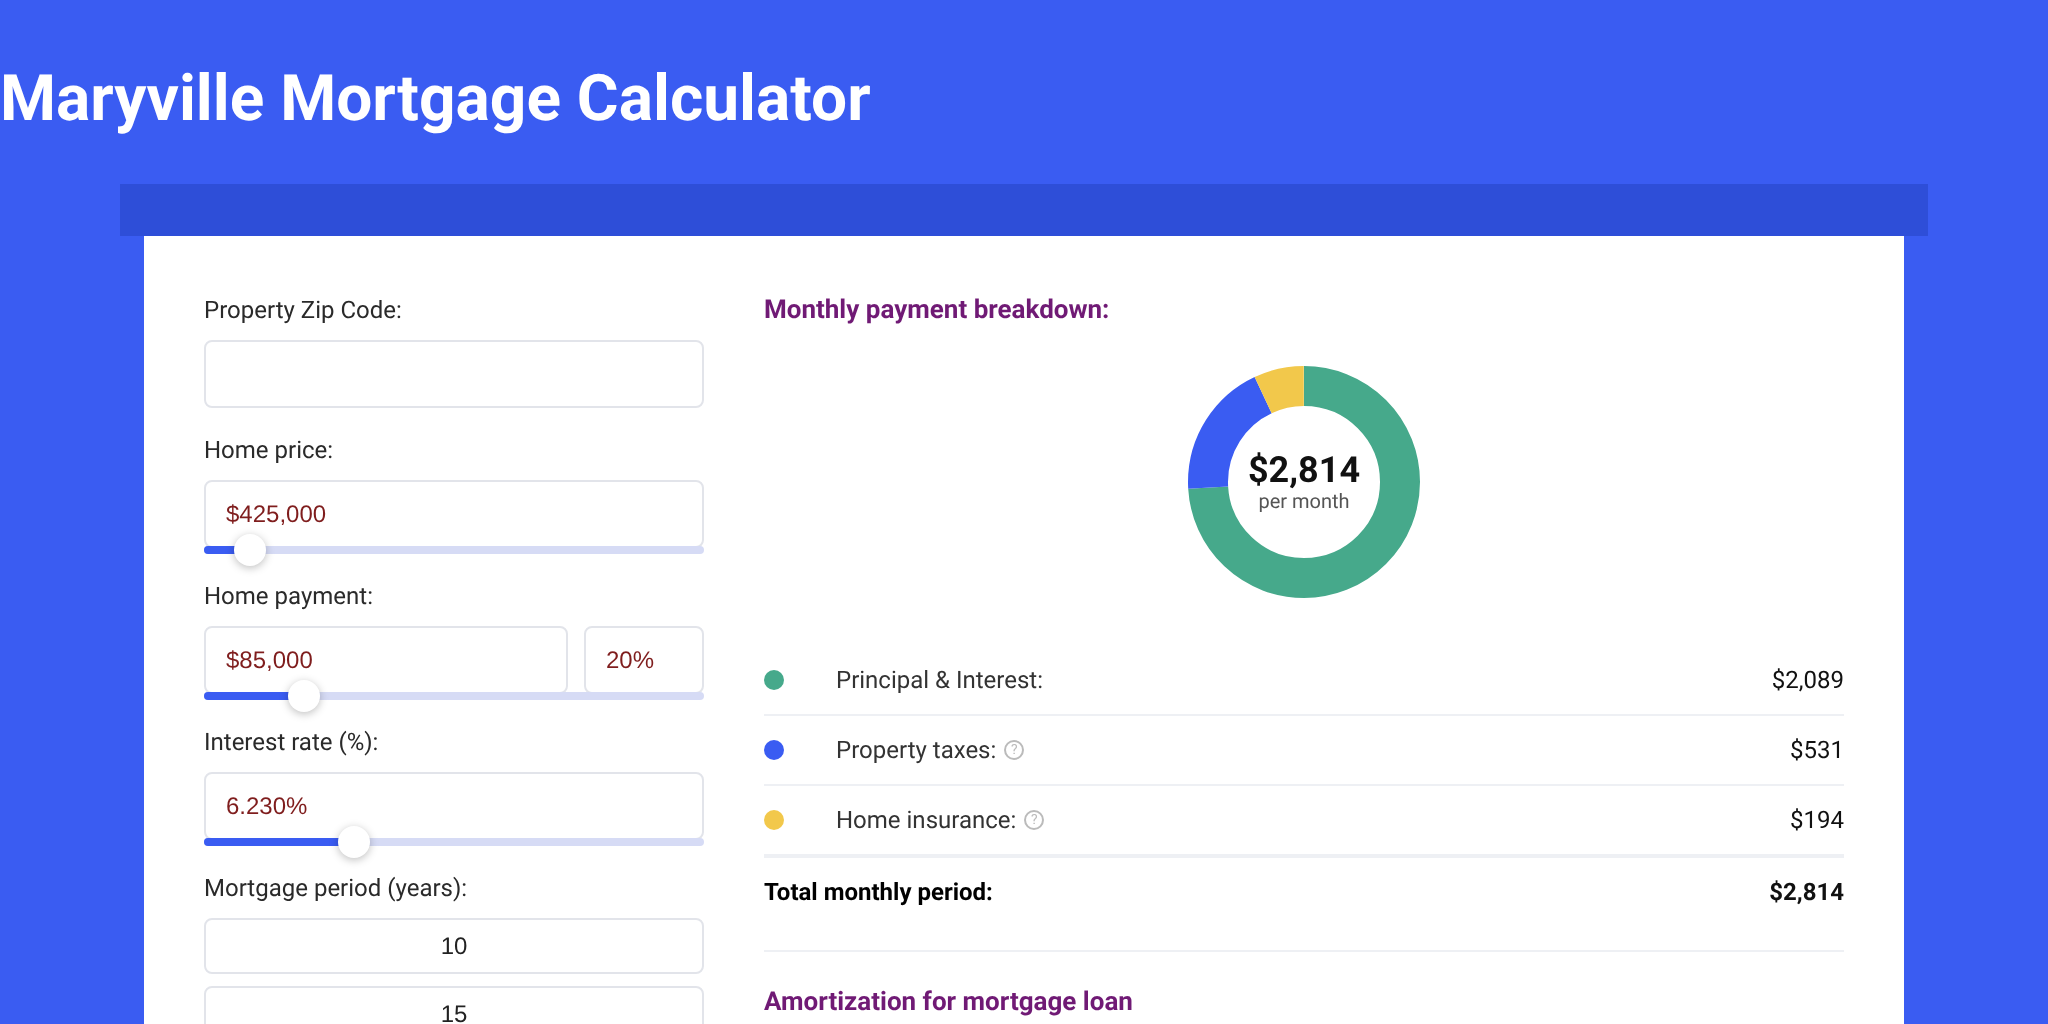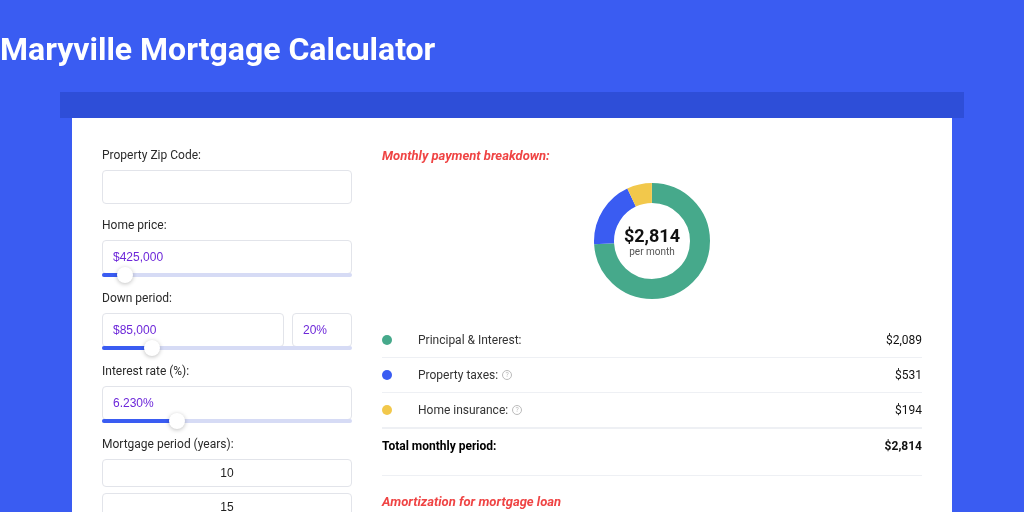--- a/index.html
+++ b/index.html
@@ -37,21 +37,21 @@
     color: #2a2a2a;
     margin-bottom: 8px;
     display: block;
   }
   .text-input {
     width: 100%;
     border: 1px solid #e2e4ea;
     border-radius: 4px;
     padding: 9px 10px;
     font-size: 12px;
-    color: #6d28d9;
+    color: #7f1d1d;
     background: #fff;
   }
   .field-group { margin-bottom: 14px; }
   .slider-track {
     height: 4px;
     background: #d6dbf5;
     border-radius: 2px;
     position: relative;
     margin-top: -1px;
   }
@@ -111,23 +111,22 @@
     background: #fff;
     border-radius: 50%;
     position: absolute;
     top: 2px;
     left: 2px;
     box-shadow: 0 1px 2px rgba(0,0,0,0.2);
   }
   .section-title {
     font-size: 13px;
     font-weight: 700;
-    color: #ef4444;
+    color: #701a75;
     margin-bottom: 18px;
-    font-style: italic;
   }
   .donut-wrap {
     display: flex;
     justify-content: center;
     margin-bottom: 22px;
   }
   .donut {
     width: 120px;
     height: 120px;
     position: relative;
@@ -203,21 +202,21 @@
     <div class="field-group">
       <label class="field-label">Home price:</label>
       <input class="text-input" value="$425,000" style="">
       <div class="slider-track">
         <div class="slider-fill" style="width:9%"></div>
         <div class="slider-thumb" style="left:9%"></div>
       </div>
     </div>
 
     <div class="field-group">
-      <label class="field-label">Down period:</label>
+      <label class="field-label">Home payment:</label>
       <div class="dp-row">
         <input class="text-input" value="$85,000" style="">
         <input class="text-input" value="20%" style="">
       </div>
       <div class="slider-track">
         <div class="slider-fill" style="width:20%"></div>
         <div class="slider-thumb" style="left:20%"></div>
       </div>
     </div>
 

